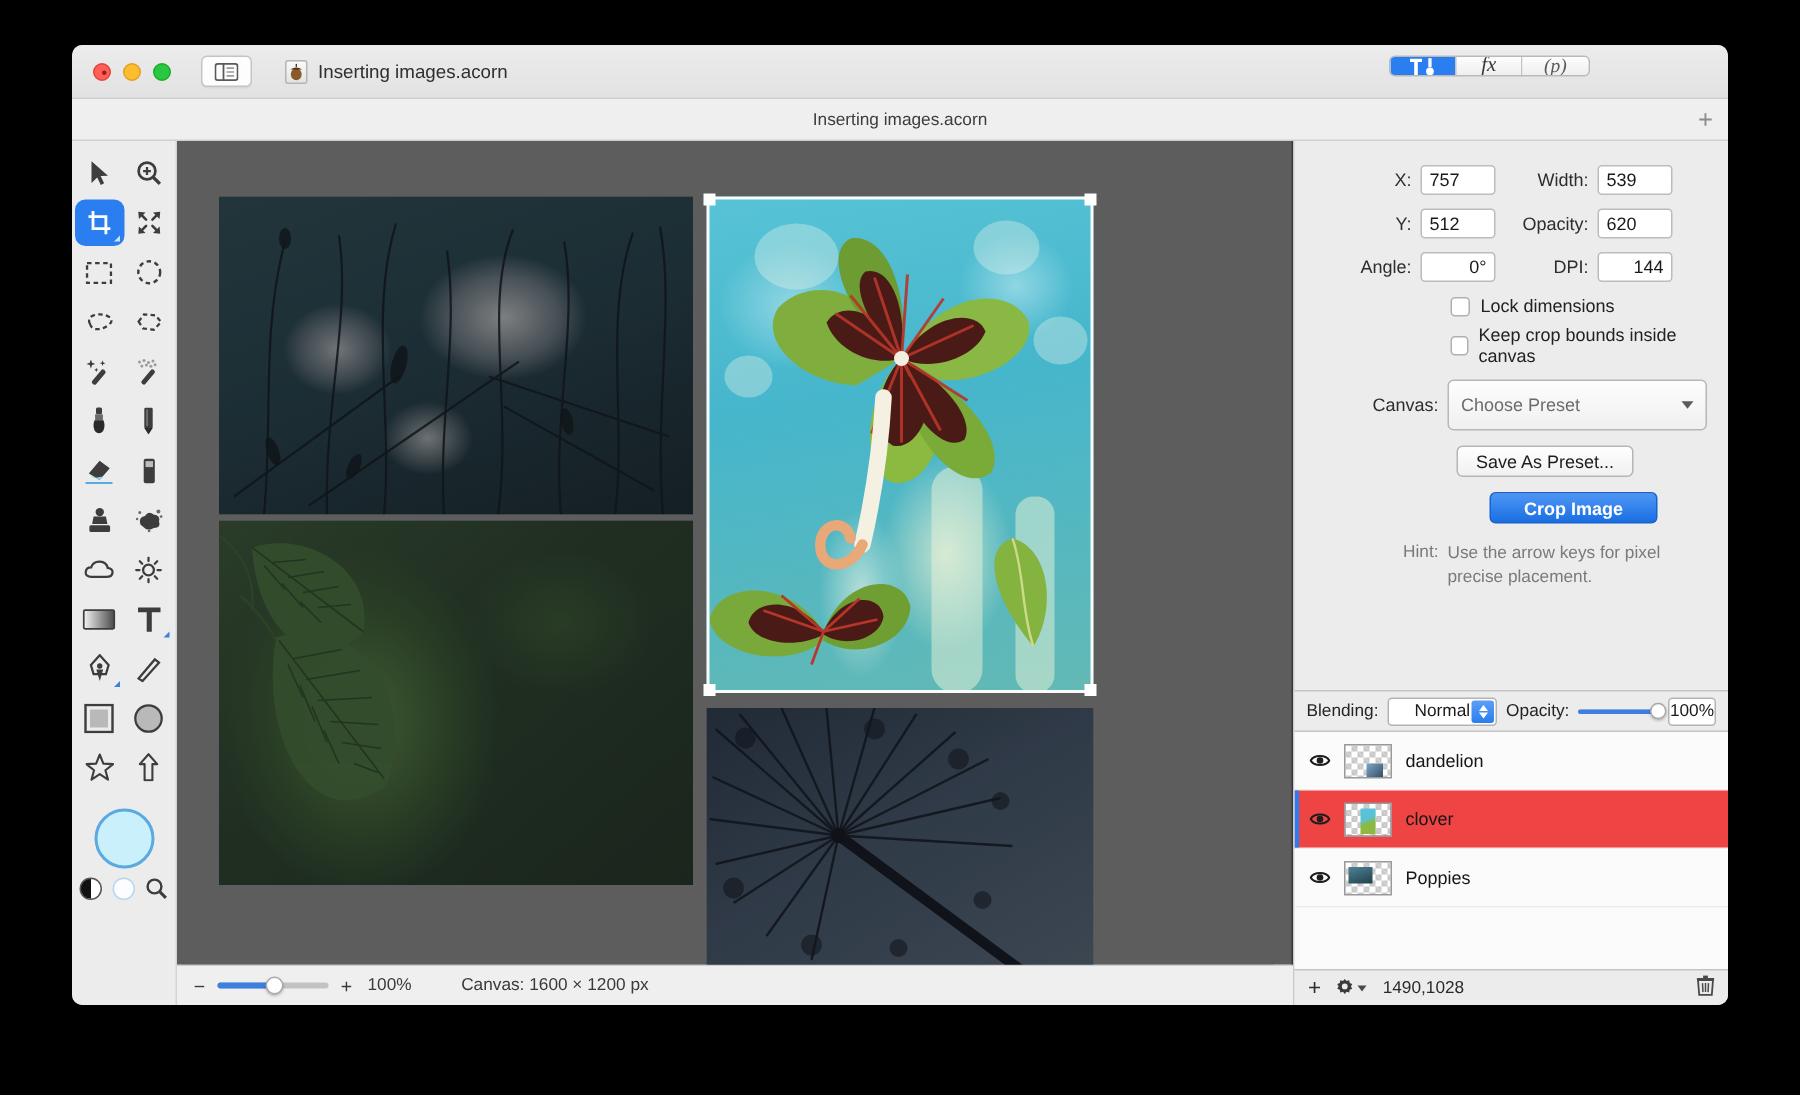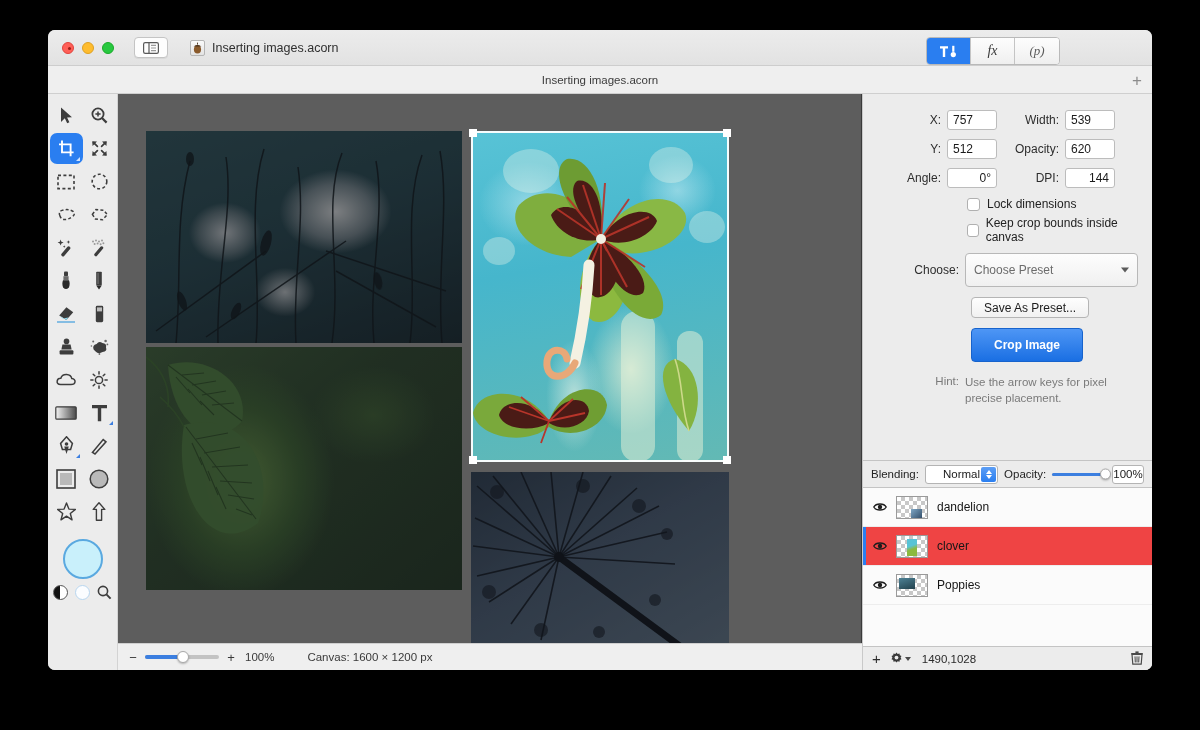--- a/index.html
+++ b/index.html
@@ -49,21 +49,21 @@
     width: 15px; height: 16px; border-radius: 2px;
     background: linear-gradient(#fafafa,#e3e3e3);
     border: 1px solid #b5b5b5;
     display:flex; align-items:center; justify-content:center;
     font-size: 9px;
   }
   .doc-title-text { font-size: 12.5px; color: #2f2f2f; }
 
   .segmented {
     position: absolute; right: 92px; top: 7px;
-    height: 28px; display: flex;
+    height: 14px; display: flex;
     border: 1px solid #b9b9b9; border-radius: 4px; overflow: hidden;
     background: #f7f7f7;
     margin-left: 25px;
   }
   .seg {
     width: 44px; display: flex; align-items: center; justify-content: center;
     font-size: 12.5px; color: #3a3a3a;
     border-right: 1px solid #c4c4c4;
     background: linear-gradient(#fdfdfd,#efefef);
   }
@@ -251,21 +251,22 @@
   .btn {
     height: 21px; padding: 0 12px; border-radius: 4px;
     background: linear-gradient(#fefefe,#f1f1f1);
     border: 1px solid #b5b5b5;
     font-size: 12px; color: #1d1d1d;
     display: flex; align-items: center; justify-content: center;
   }
   .btn.primary {
     background: linear-gradient(#4e96f5,#1a6fe3);
     border: 1px solid #1763cc; color: #fff; font-weight: bold;
-    padding: 16px 22px;
+    padding: 3px 22px;
+    margin-left: 22px;
   }
   .hint-row { display: flex; margin-top: 13px; }
   .hint-label { width: 88px; text-align: right; font-size: 11.5px; color: #7a7a7a; padding-right: 6px; }
   .hint-text { font-size: 11.5px; color: #7a7a7a; line-height: 1.35; max-width: 160px; }
 
   .insp-spacer { flex: 1; }
 
   
   .layers-header {
     height: 28px; flex: 0 0 28px;
@@ -830,21 +831,21 @@
         <div class="check-row">
           <span class="cbox"></span>
           <span class="ctext">Lock dimensions</span>
         </div>
         <div class="check-row">
           <span class="cbox"></span>
           <span class="ctext">Keep crop bounds inside canvas</span>
         </div>
 
         <div class="preset-row">
-          <span class="preset-label">Choose:</span>
+          <span class="preset-label">Canvas:</span>
           <span class="popup">
             <span>Choose Preset</span>
             <span class="chev"></span>
           </span>
         </div>
 
         <div class="btn-row">
           <span class="btn">Save As Preset...</span>
         </div>
         <div class="btn-row">

